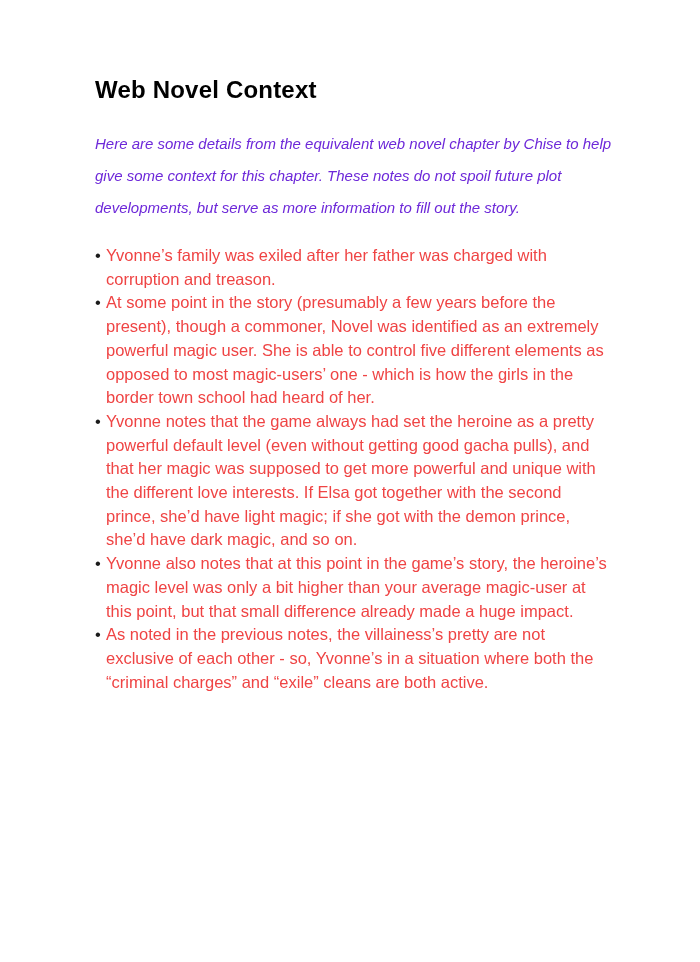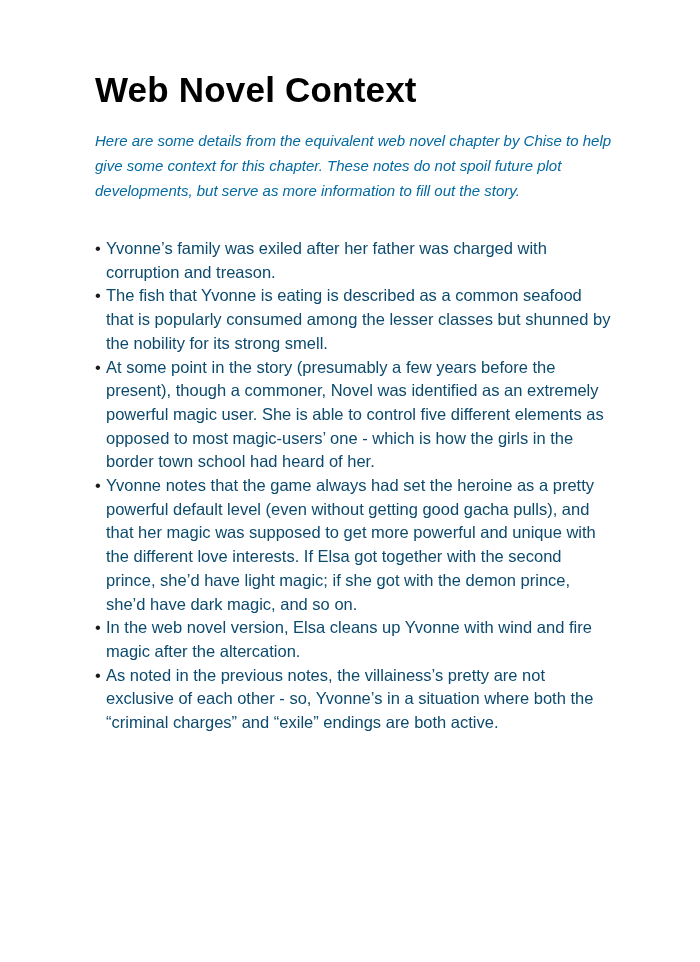--- a/index.html
+++ b/index.html
@@ -16,40 +16,40 @@
     font-family: "Liberation Sans", sans-serif;
   }
   .content {
     position: absolute;
     left: 95px;
     top: 74px;
     width: 517px;
   }
   h1.title {
     margin: 0;
-    font-size: 35px;
+    font-size: 24px;
     line-height: 32px;
     font-weight: 700;
     letter-spacing: 0.2px;
     color: #000000;
   }
   p.intro {
     margin: 22px 0 0 0;
     font-size: 15px;
-    line-height: 25px;
+    line-height: 32px;
     font-style: italic;
-    color: #0369a1;
+    color: #6d28d9;
   }
   ul.notes {
-    margin: 34px 0 0 0;
+    margin: 20px 0 0 0;
     padding: 0;
     list-style: none;
     font-size: 16.5px;
     line-height: 23.7px;
-    color: #0c4a6e;
+    color: #ef4444;
   }
   ul.notes li {
     padding-left: 11px;
   }
   ul.notes li::before {
     content: "\2022";
     display: inline-block;
     width: 11px;
     margin-left: -11px;
     color: #1b1b1b;
@@ -59,20 +59,19 @@
 </style>
 </head>
 <body>
 
 <div class="page">
   <div class="content">
     <h1 class="title">Web Novel Context</h1>
     <p class="intro">Here are some details from the equivalent web novel chapter by Chise to help give some context for this chapter. These notes do not spoil future plot developments, but serve as more information to fill out the story.</p>
     <ul class="notes">
         <li><span>Yvonne’s family was exiled after her father was charged with corruption and treason.</span></li>
-        <li><span>The fish that Yvonne is eating is described as a common seafood that is popularly consumed among the lesser classes but shunned by the nobility for its strong smell.</span></li>
         <li><span>At some point in the story (presumably a few years before the present), though a commoner, Novel was identified as an extremely powerful magic user. She is able to control five different elements as opposed to most magic-users’ one - which is how the girls in the border town school had heard of her.</span></li>
         <li><span>Yvonne notes that the game always had set the heroine as a pretty powerful default level (even without getting good gacha pulls), and that her magic was supposed to get more powerful and unique with the different love interests. If Elsa got together with the second prince, she’d have light magic; if she got with the demon prince, she’d have dark magic, and so on.</span></li>
-        <li><span>In the web novel version, Elsa cleans up Yvonne with wind and fire magic after the altercation.</span></li>
-        <li><span>As noted in the previous notes, the villainess’s pretty are </span><span class="em">not</span><span> exclusive of each other - so, Yvonne’s in a situation where both the “criminal charges” and “exile” endings are both active.</span></li>
+        <li><span>Yvonne also notes that at this point in the game’s story, the heroine’s magic level was only a bit higher than your average magic-user at this point, but that small difference already made a huge impact.</span></li>
+        <li><span>As noted in the previous notes, the villainess’s pretty are </span><span class="em">not</span><span> exclusive of each other - so, Yvonne’s in a situation where both the “criminal charges” and “exile” cleans are both active.</span></li>
       </ul>
   </div>
 </div>
 
 </body></html>

